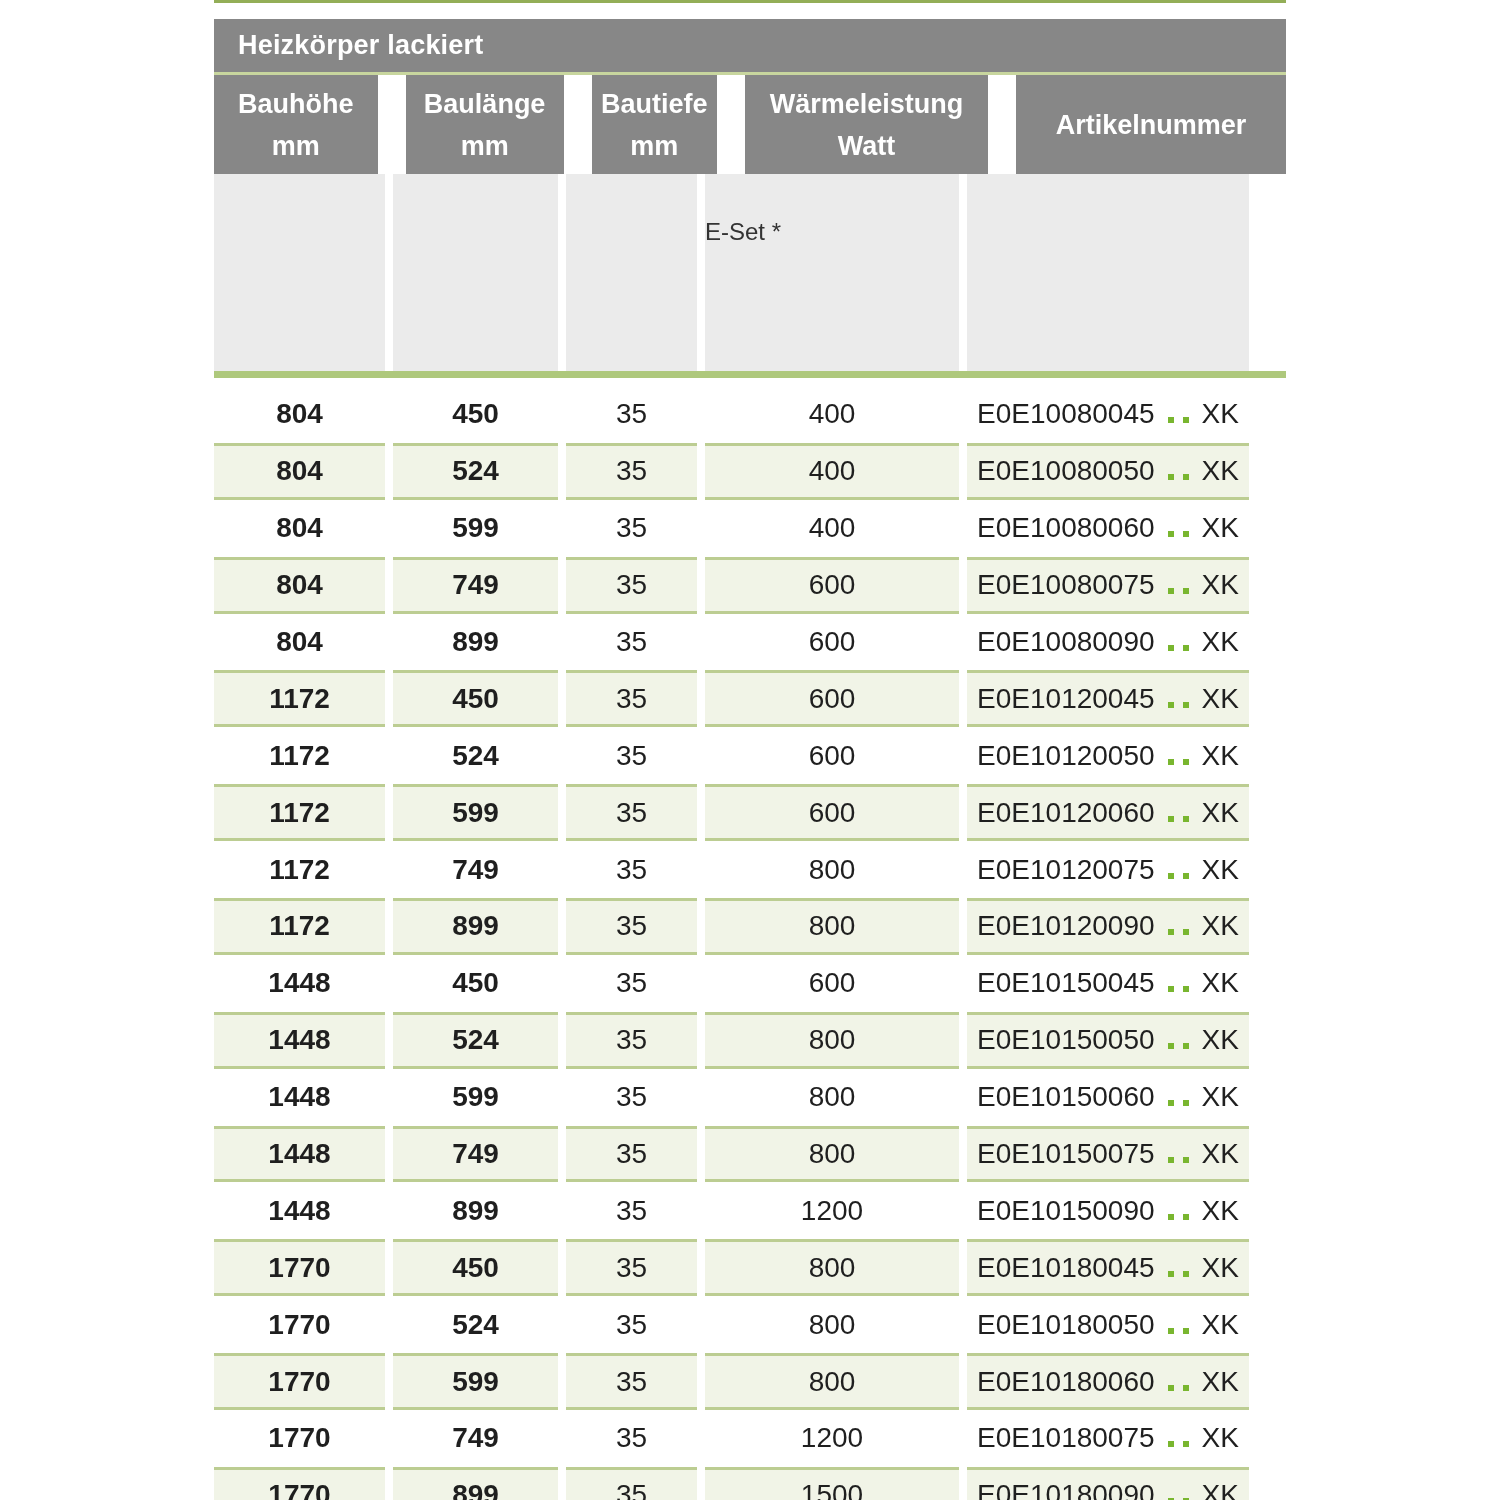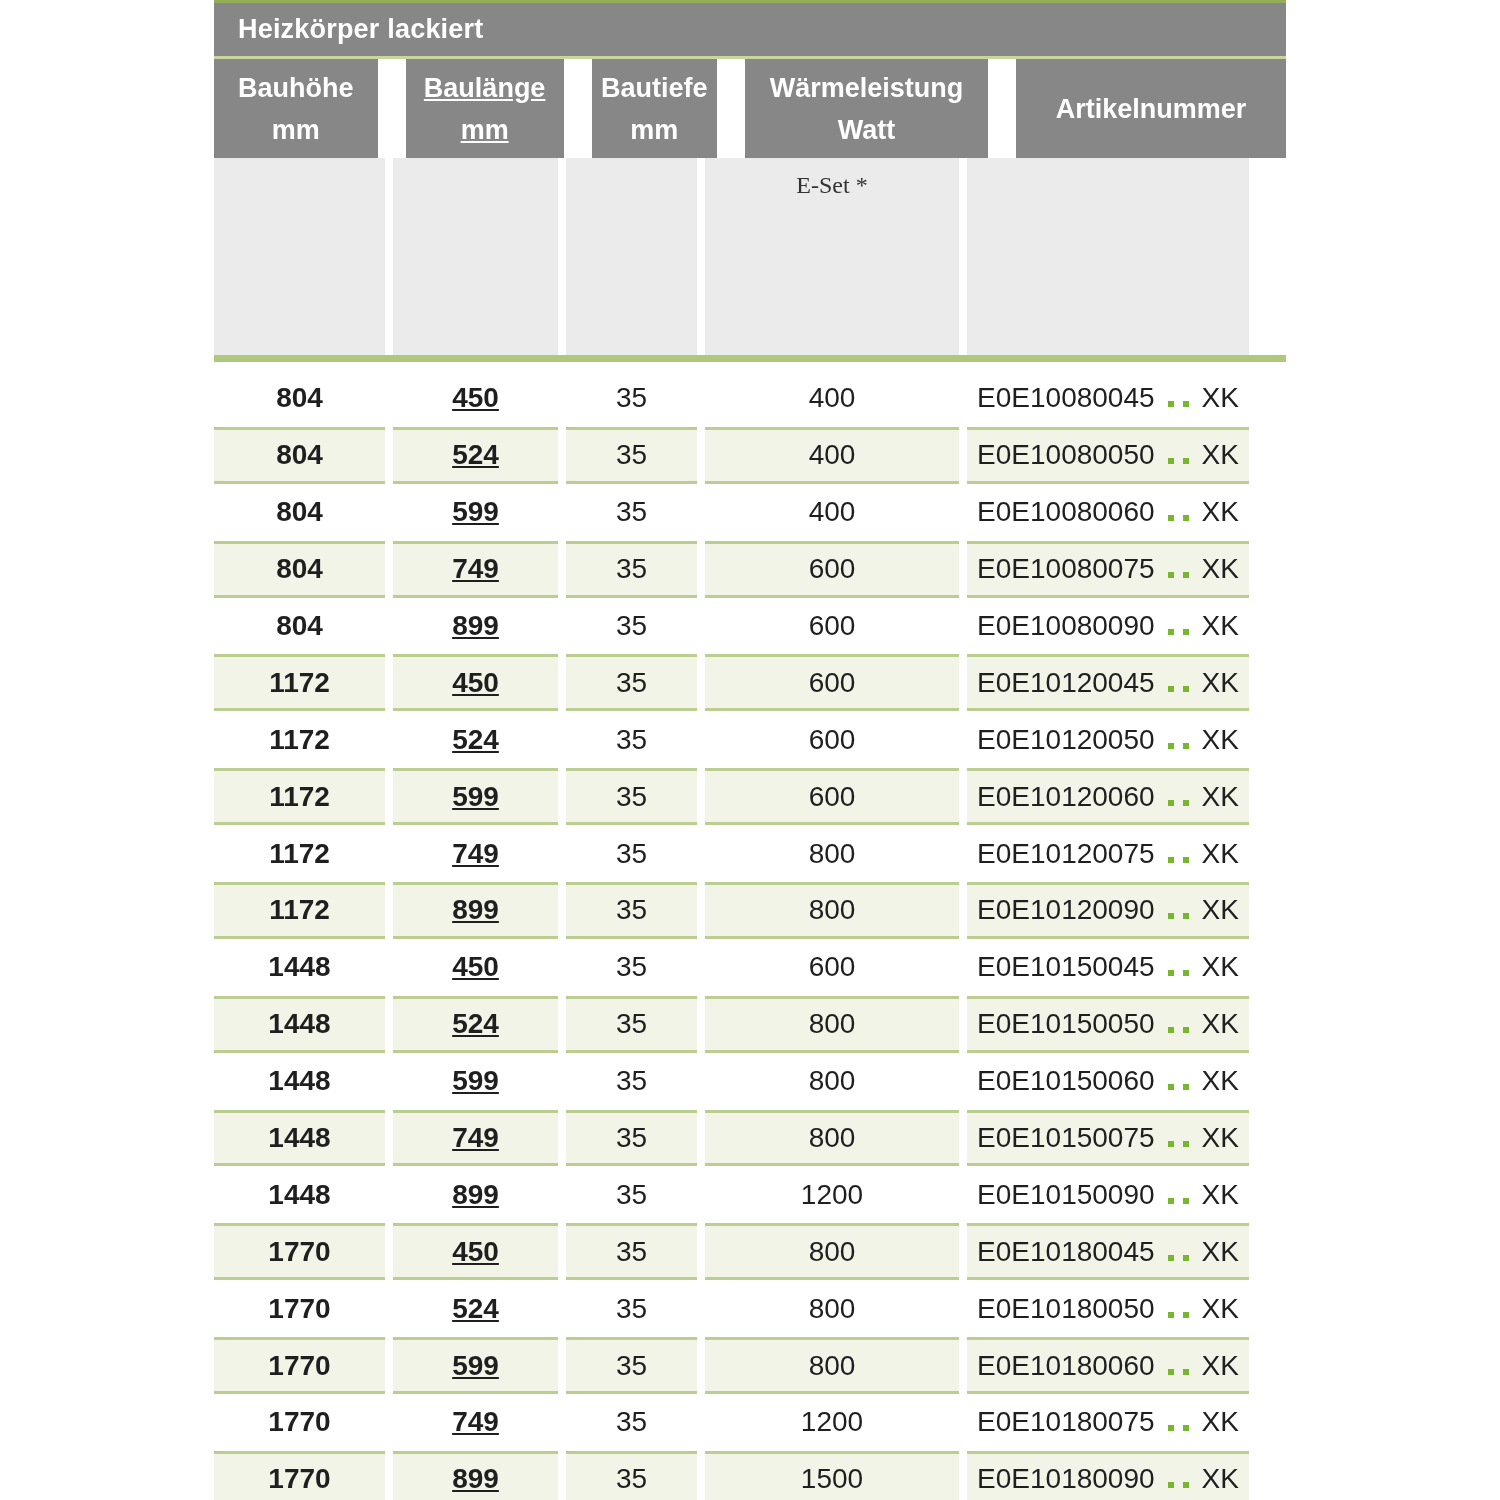--- a/index.html
+++ b/index.html
@@ -5,34 +5,34 @@
   html,body{margin:0;padding:0;}
   body{
     width:1500px;height:1500px;background:#ffffff;position:relative;
     font-family:"Liberation Sans", sans-serif;
     -webkit-font-smoothing:antialiased;
   }
   .table{position:absolute;left:214px;top:0;width:1072px;}
   .topbar{height:3px;background:#93ae57;}
   .titlebar{
     height:53px;background:#878787;display:flex;align-items:center;
-    padding-left:24px;box-sizing:border-box;
+    padding-left:24px;box-sizing:border-box;margin-top:16px;
   }
   .titlebar span{color:#ffffff;font-weight:bold;font-size:27px;letter-spacing:0.2px;}
   .thinline{height:3px;background:#c8d69e;}
   .headrow{display:flex;column-gap:8px;height:99px;gap:28px;}
   .hcell{
     background:#878787;color:#ffffff;font-weight:bold;font-size:27px;
     display:flex;flex-direction:column;justify-content:center;align-items:center;
     line-height:42px;box-sizing:border-box;text-align:center;
   }
-  .c1{width:171px;}.c2{width:165px;text-decoration:underline;}.c3{width:131px;text-align:right;}.c4{width:254px;}.c5{width:282px;}
+  .c1{width:171px;}.c2{width:165px;}.c3{width:131px;text-align:right;}.c4{width:254px;}.c5{width:282px;}
   .subrow{display:flex;column-gap:8px;height:197px;}
   .scell{background:#ebebeb;box-sizing:border-box;}
-  .scell.c4{display:flex;justify-content:center;align-items:flex-start;padding-top:14px;font-family:Liberation Serif, serif;}
+  .scell.c4{display:flex;justify-content:flex-start;align-items:flex-start;padding-top:44px;}
   .scell.c4 span{font-size:24px;color:#333333;}
   .separator{height:7px;background:#aec87c;}
   .rows{display:flex;flex-direction:column;margin-top:8px;}
   .row{display:flex;column-gap:8px;height:56.9px;align-items:stretch;}
   .row .cell{
     display:flex;align-items:center;justify-content:center;
     font-size:28px;color:#1f1f1f;box-sizing:border-box;background:#ffffff;
   }
   .row.alt .cell{
     background:#f1f4e7;

